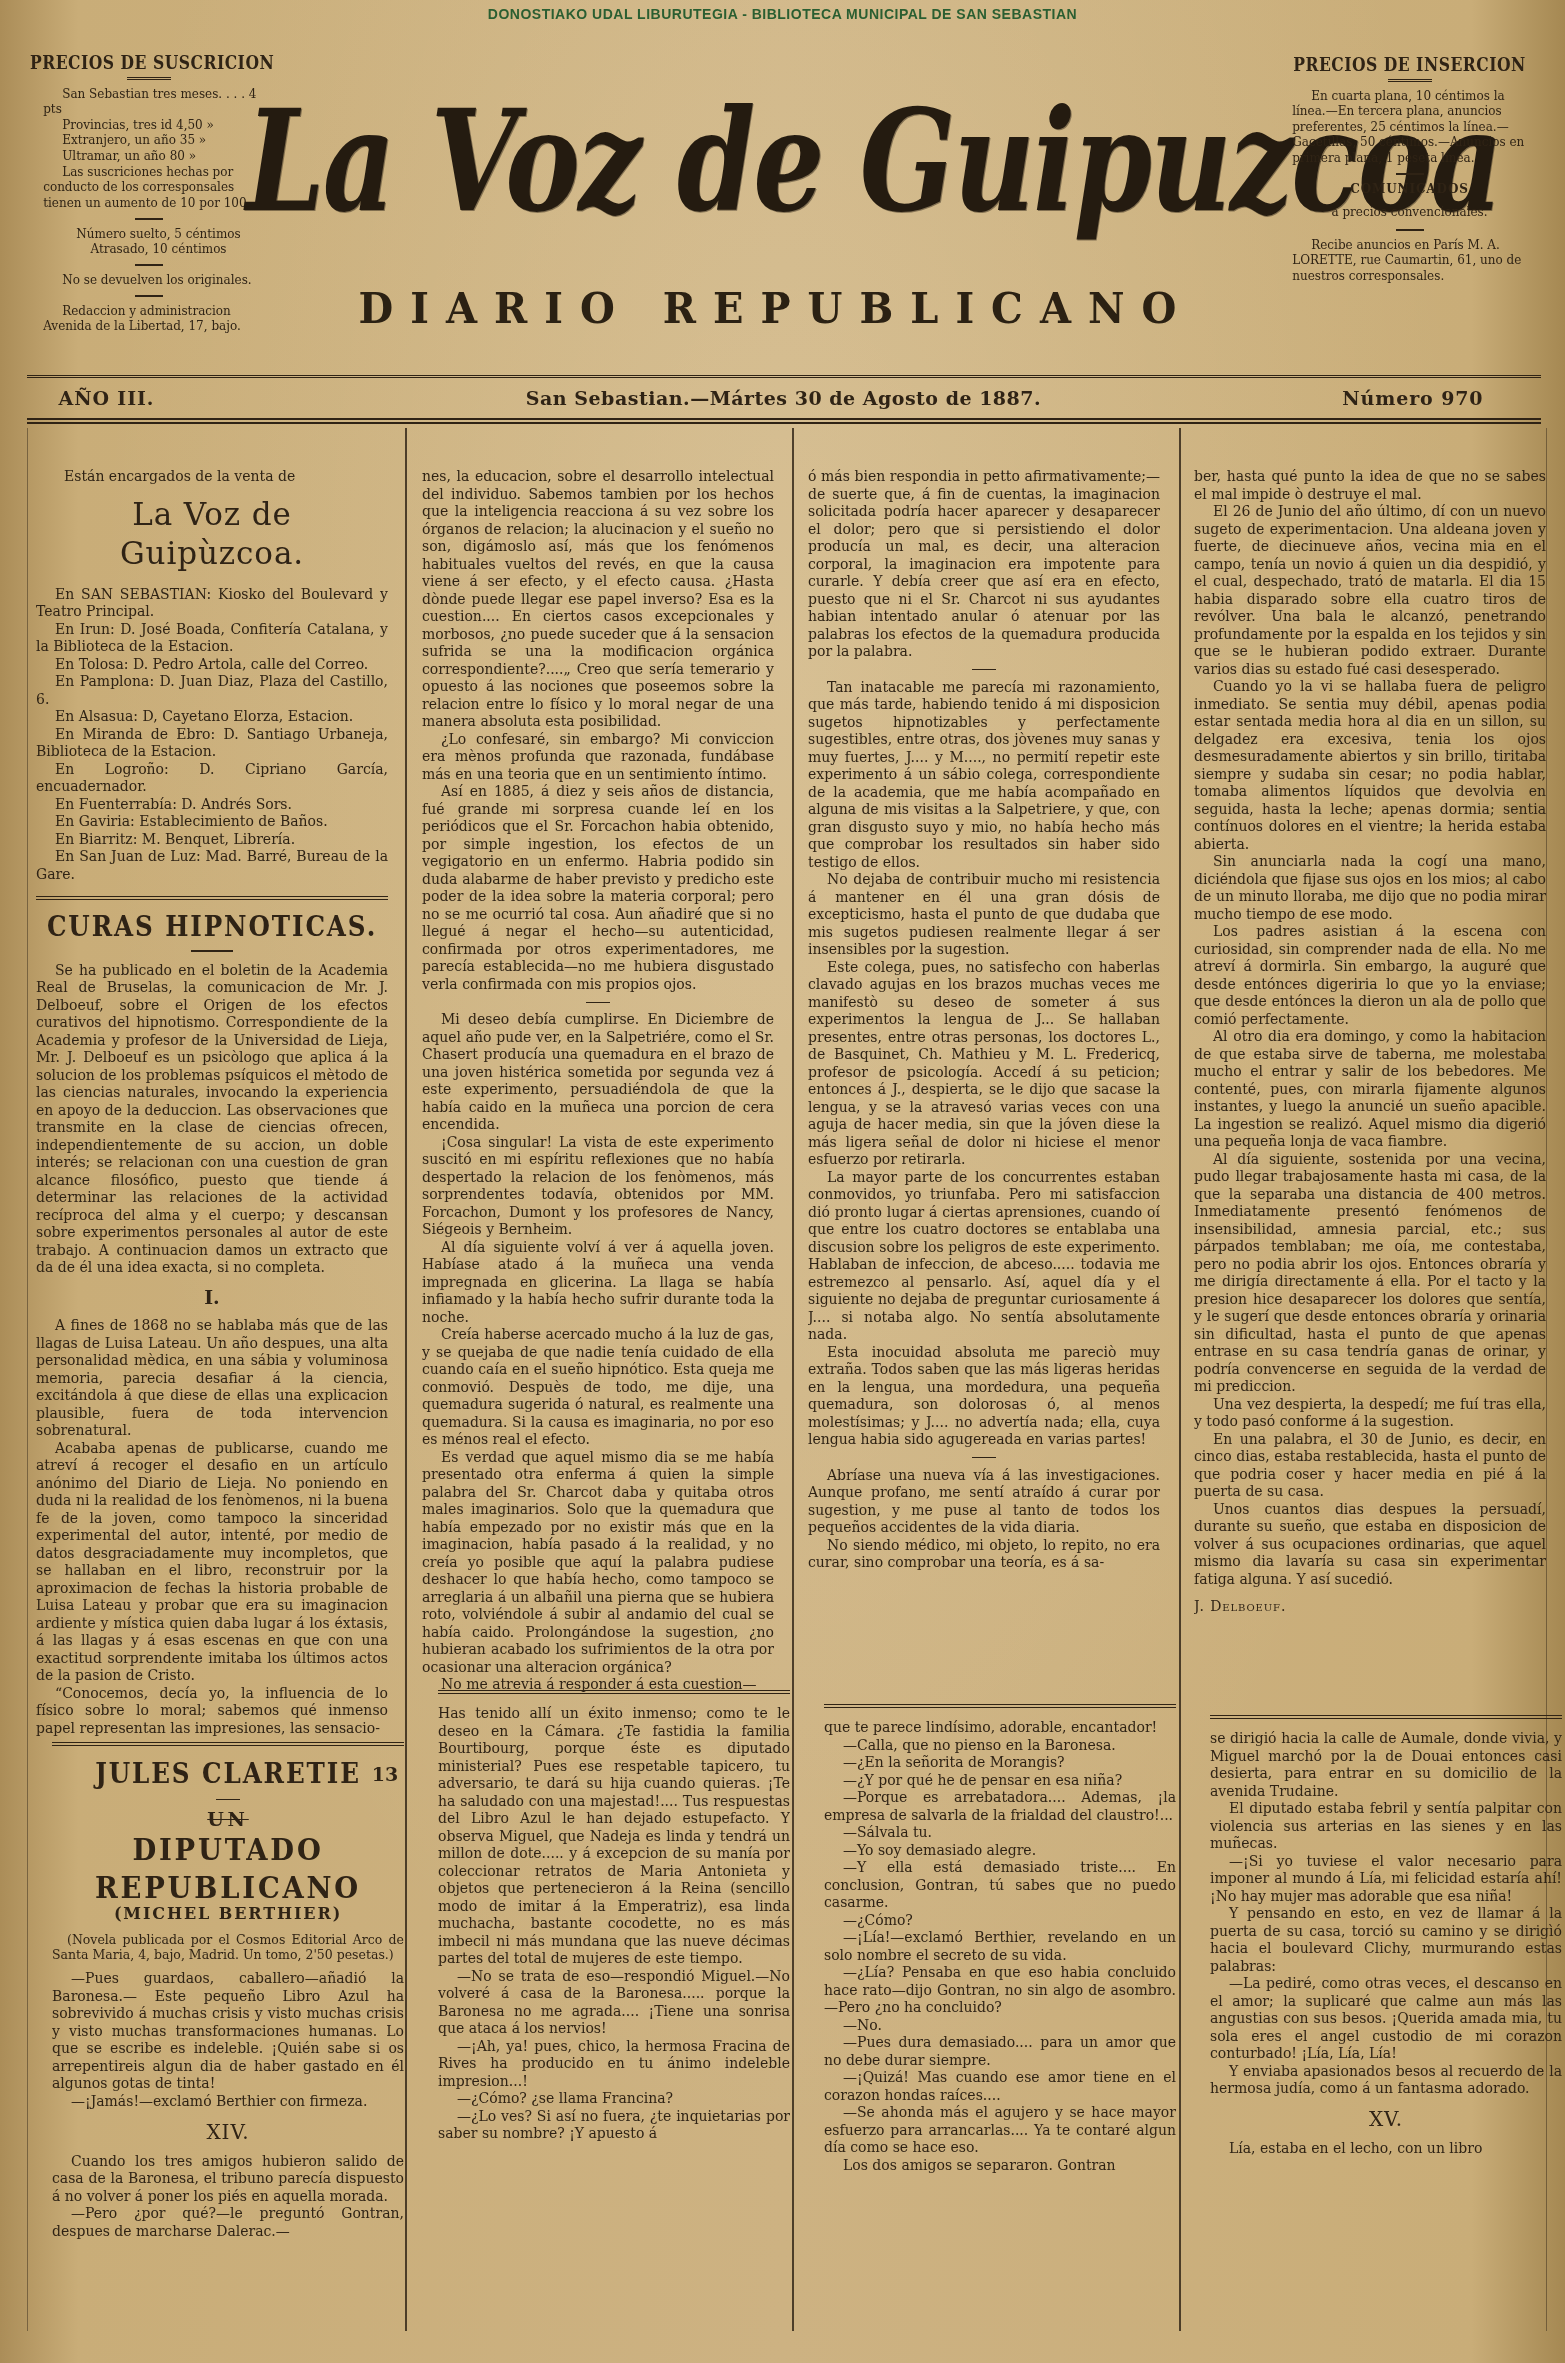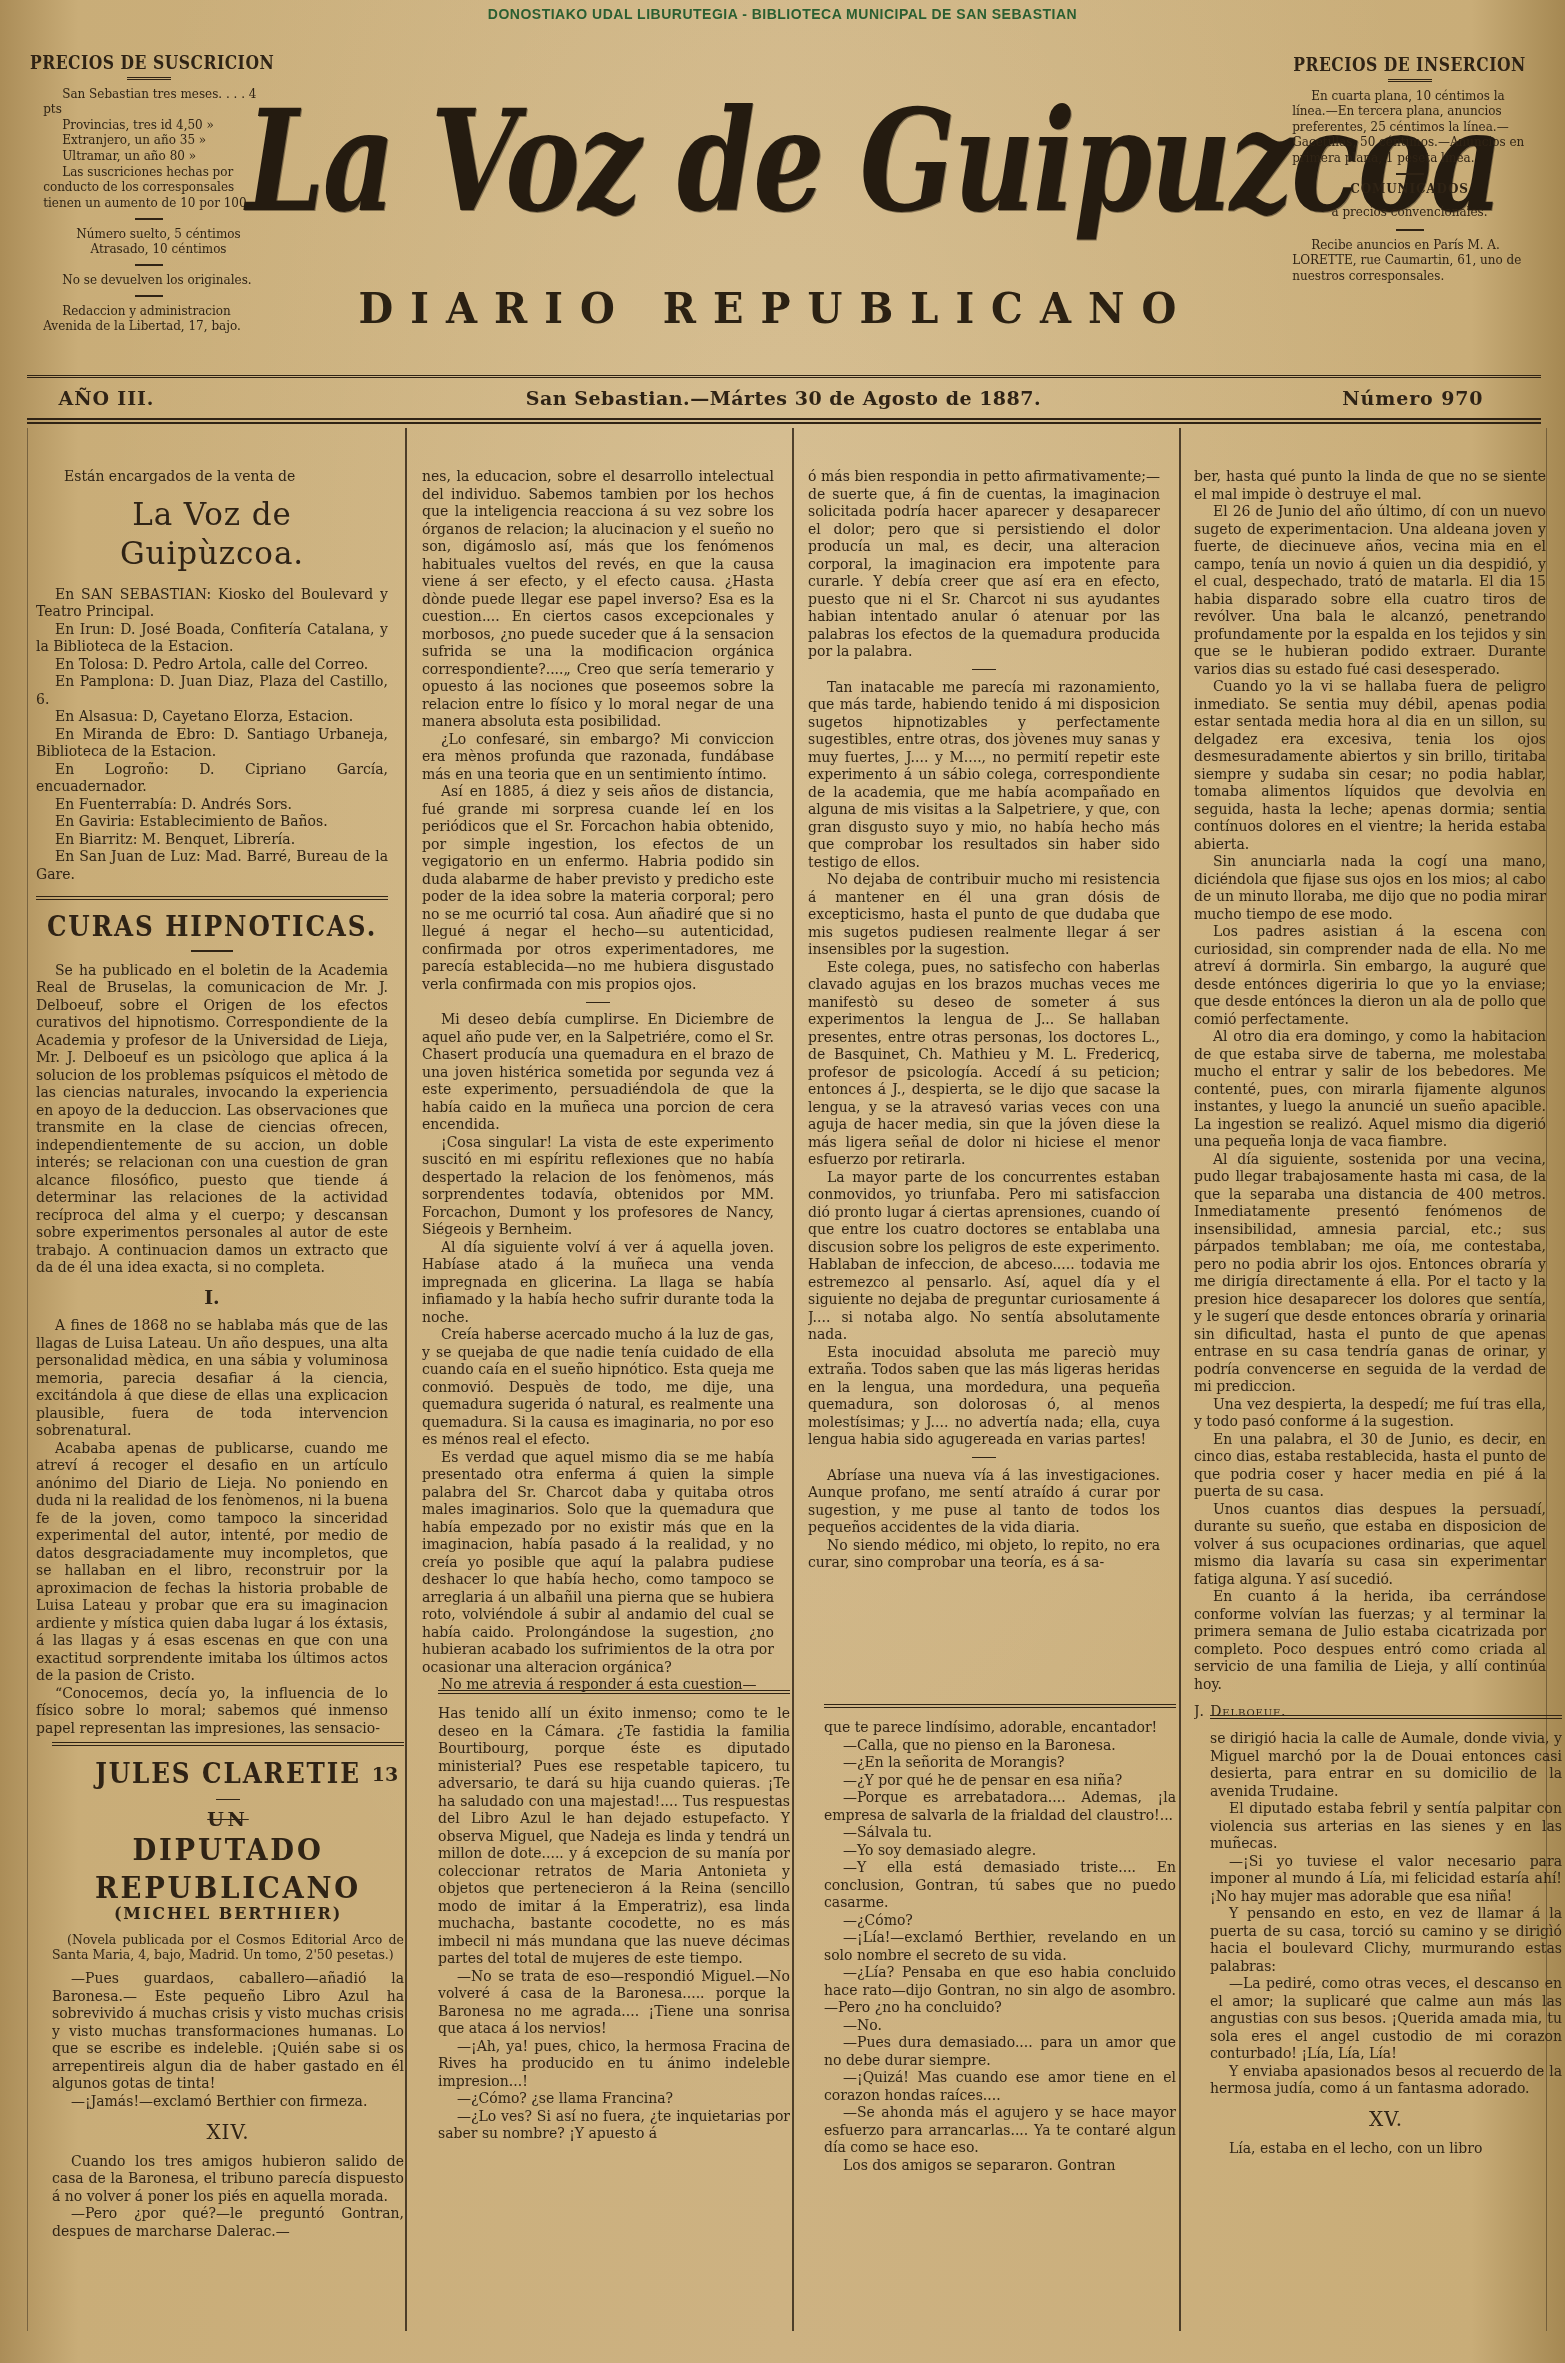--- a/index.html
+++ b/index.html
@@ -302,31 +302,30 @@
           <p>—¡Quizá! Mas cuando ese amor tiene en el corazon hondas raíces....</p>
           <p>—Se ahonda más el agujero y se hace mayor esfuerzo para arrancarlas.... Ya te contaré algun día como se hace eso.</p>
           <p>Los dos amigos se separaron. Gontran</p>
         </div>
     </div>
   </div>
 
   <div class="col c4">
     <div class="col-main">
       <div class="paras noindent-first">
-          <p>ber, hasta qué punto la linda de que no se siente el mal impide ò destruye el mal.</p>
+          <p>ber, hasta qué punto la idea de que no se sabes el mal impide ò destruye el mal.</p>
           <p>El 26 de Junio del año último, dí con un nuevo sugeto de experimentacion. Una aldeana joven y fuerte, de diecinueve años, vecina mia en el campo, tenía un novio á quien un dia despidió, y el cual, despechado, trató de matarla. El dia 15 habia disparado sobre ella cuatro tiros de revólver. Una bala le alcanzó, penetrando profundamente por la espalda en los tejidos y sin que se le hubieran podido extraer. Durante varios dias su estado fué casi desesperado.</p>
           <p>Cuando yo la vi se hallaba fuera de peligro inmediato. Se sentia muy débil, apenas podia estar sentada media hora al dia en un sillon, su delgadez era excesiva, tenia los ojos desmesuradamente abiertos y sin brillo, tiritaba siempre y sudaba sin cesar; no podia hablar, tomaba alimentos líquidos que devolvia en seguida, hasta la leche; apenas dormia; sentia contínuos dolores en el vientre; la herida estaba abierta.</p>
           <p>Sin anunciarla nada la cogí una mano, diciéndola que fijase sus ojos en los mios; al cabo de un minuto lloraba, me dijo que no podia mirar mucho tiempo de ese modo.</p>
           <p>Los padres asistian á la escena con curiosidad, sin comprender nada de ella. No me atreví á dormirla. Sin embargo, la auguré que desde entónces digeriria lo que yo la enviase; que desde entónces la dieron un ala de pollo que comió perfectamente.</p>
           <p>Al otro dia era domingo, y como la habitacion de que estaba sirve de taberna, me molestaba mucho el entrar y salir de los bebedores. Me contenté, pues, con mirarla fijamente algunos instantes, y luego la anuncié un sueño apacible. La ingestion se realizó. Aquel mismo dia digerió una pequeña lonja de vaca fiambre.</p>
           <p>Al día siguiente, sostenida por una vecina, pudo llegar trabajosamente hasta mi casa, de la que la separaba una distancia de 400 metros. Inmediatamente presentó fenómenos de insensibilidad, amnesia parcial, etc.; sus párpados temblaban; me oía, me contestaba, pero no podia abrir los ojos. Entonces obraría y me dirigía directamente á ella. Por el tacto y la presion hice desaparecer los dolores que sentía, y le sugerí que desde entonces obraría y orinaria sin dificultad, hasta el punto de que apenas entrase en su casa tendría ganas de orinar, y podría convencerse en seguida de la verdad de mi prediccion.</p>
           <p>Una vez despierta, la despedí; me fuí tras ella, y todo pasó conforme á la sugestion.</p>
           <p>En una palabra, el 30 de Junio, es decir, en cinco dias, estaba restablecida, hasta el punto de que podria coser y hacer media en pié á la puerta de su casa.</p>
           <p>Unos cuantos dias despues la persuadí, durante su sueño, que estaba en disposicion de volver á sus ocupaciones ordinarias, que aquel mismo dia lavaría su casa sin experimentar fatiga alguna. Y así sucedió.</p>
-          <p>En cuanto á la herida, iba cerrándose conforme volvían las fuerzas; y al terminar la primera semana de Julio estaba cicatrizada por completo. Poco despues entró como criada al servicio de una familia de Lieja, y allí continúa hoy.</p>
         </div>
       <div class="sig">J. Delboeuf.</div>
     </div>
     <div class="feuil">
       <div class="paras noindent-first">
           <p>se dirigió hacia la calle de Aumale, donde vivia, y Miguel marchó por la de Douai entonces casi desierta, para entrar en su domicilio de la avenida Trudaine.</p>
           <p>El diputado estaba febril y sentía palpitar con violencia sus arterias en las sienes y en las muñecas.</p>
           <p>—¡Si yo tuviese el valor necesario para imponer al mundo á Lía, mi felicidad estaría ahí! ¡No hay mujer mas adorable que esa niña!</p>
           <p>Y pensando en esto, en vez de llamar á la puerta de su casa, torció su camino y se dirigìó hacia el boulevard Clichy, murmurando estas palabras:</p>
           <p>—La pediré, como otras veces, el descanso en el amor; la suplicaré que calme aun más las angustias con sus besos. ¡Querida amada mia, tu sola eres el angel custodio de mi corazon conturbado! ¡Lía, Lía, Lía!</p>

